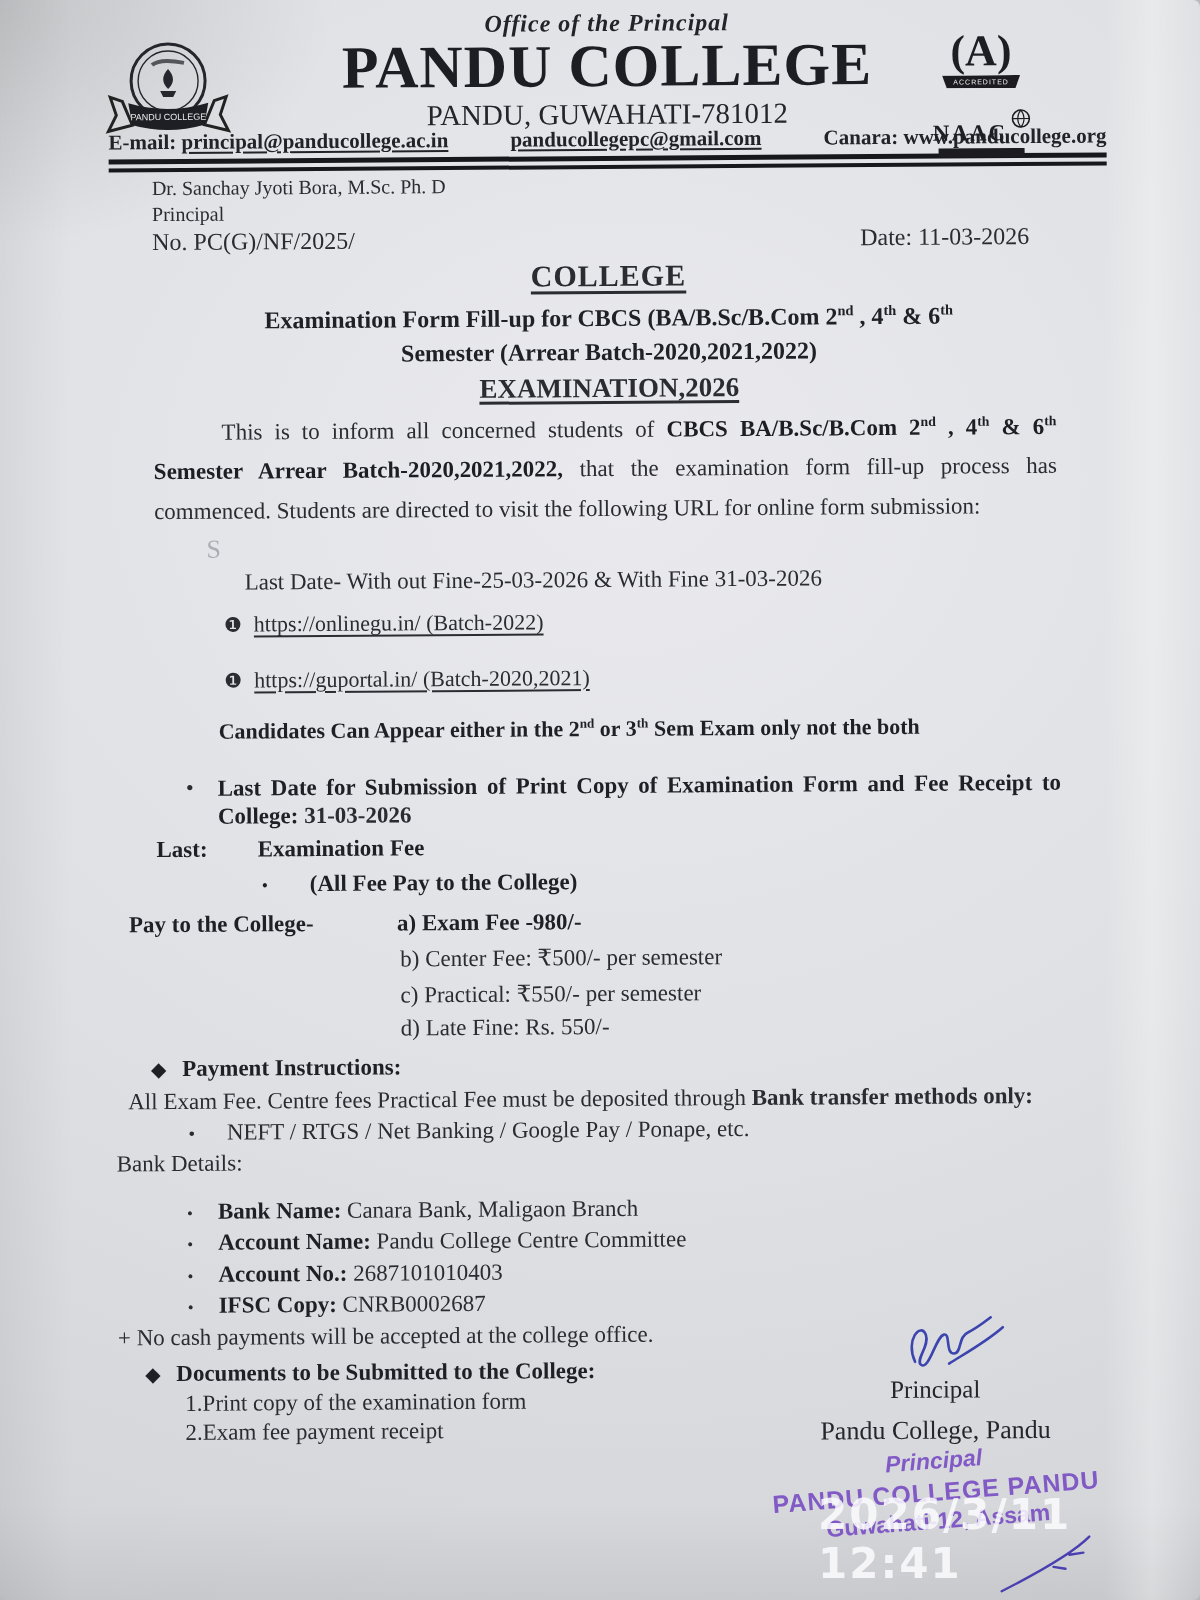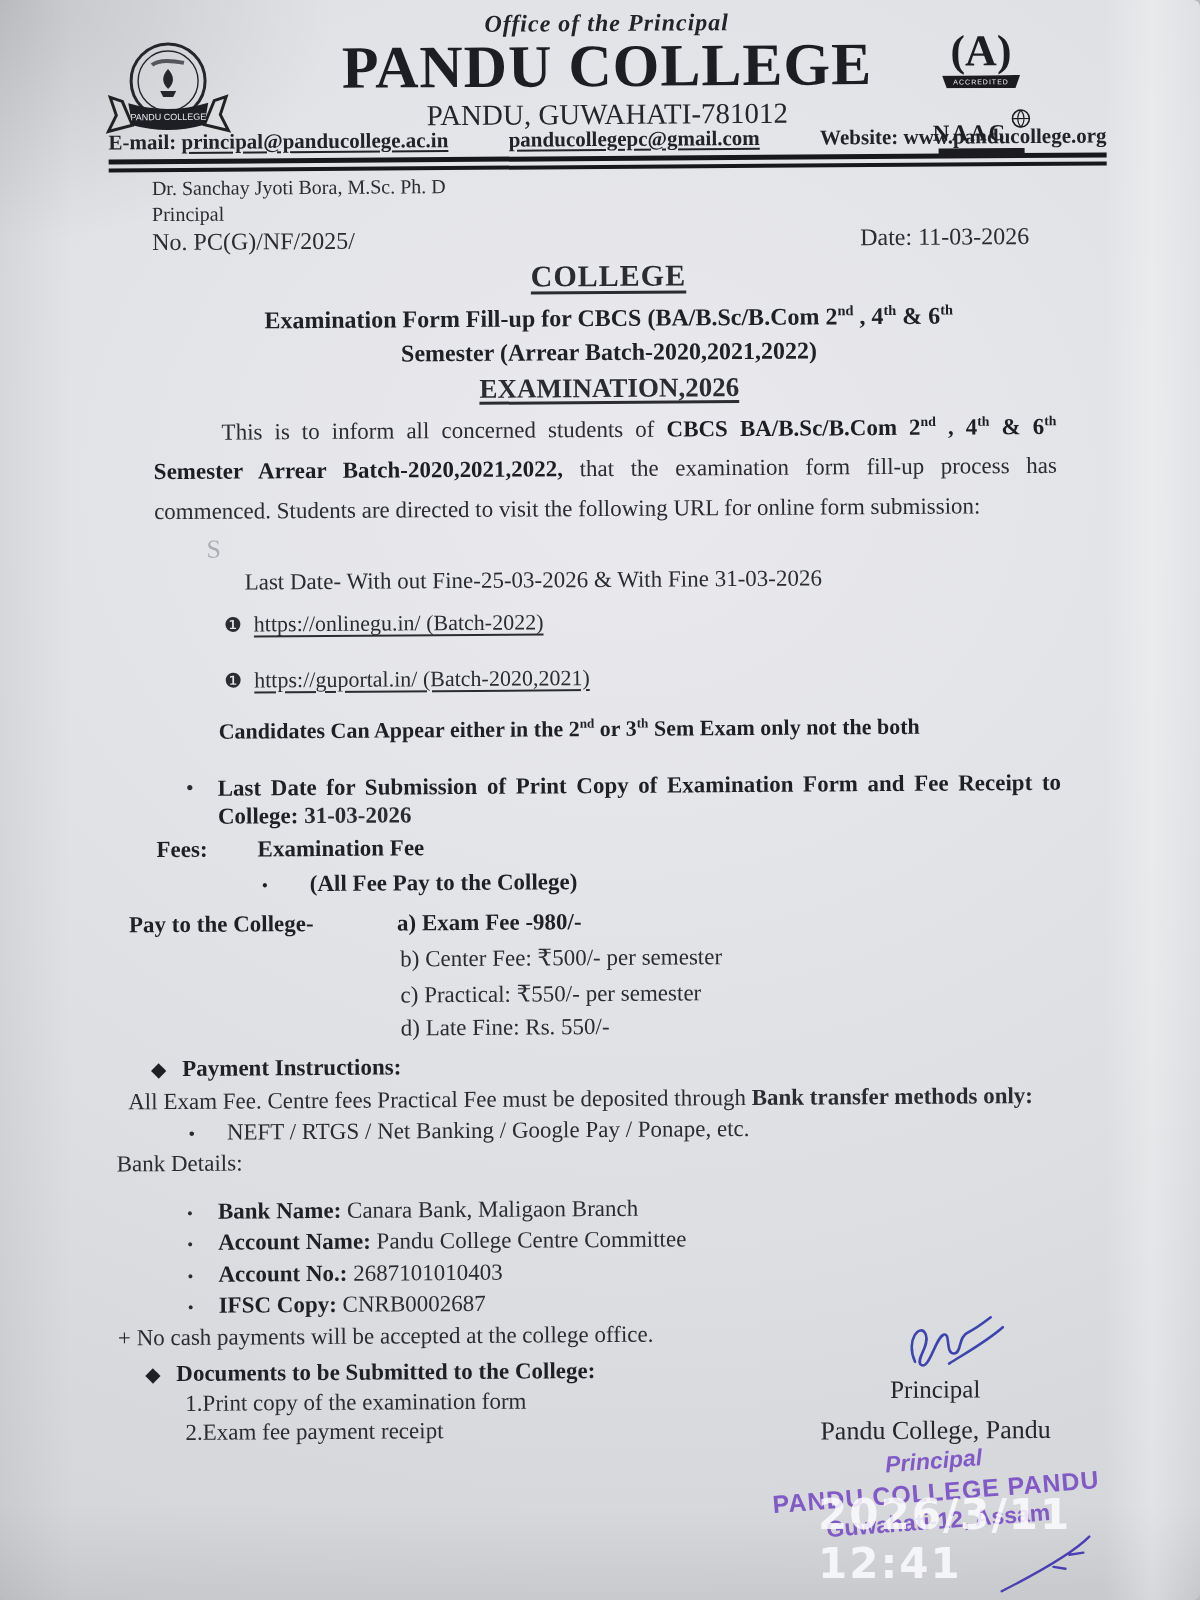--- a/index.html
+++ b/index.html
@@ -154,21 +154,21 @@
               <path d="M1 9.5 h17 M9.5 1 a13 13 0 0 1 0 17 M9.5 1 a13 13 0 0 0 0 17" fill="none" stroke="#1c1c20" stroke-width="1.1"></path>
             </svg>
           </div>
           <div class="naac-bar"></div>
         </div>
       </div>
 
       <div class="contact-row">
         <span><span>E-mail: </span><span class="u">principal@panducollege.ac.in</span></span>
         <span class="u">panducollegepc@gmail.com</span>
-        <span><span>Website: </span><span>www.panducollege.org</span></span>
+        <span><span>Canara: </span><span>www.panducollege.org</span></span>
       </div>
 
       <div class="rule">
         <div class="r1"></div>
           <div class="r2"></div>
       </div>
 
       <div class="principal-block">
         <div>Dr. Sanchay Jyoti Bora, M.Sc. Ph. D</div>
         <div>Principal</div>
@@ -208,21 +208,21 @@
       <div class="candidates">
         <span>Candidates Can Appear either in the 2</span><sup>nd</sup><span>  or 3</span><sup>th</sup><span>  Sem Exam only not the both</span>
       </div>
 
       <div class="submission">
         <span class="dot">•</span>
         <span class="txt"><span>Last Date for Submission of Print Copy of Examination Form and Fee Receipt to College:</span><span class="val"> 31-03-2026</span></span>
       </div>
 
       <div class="fees-line">
-        <span>Fees:</span><span class="sub">Examination Fee</span>
+        <span>Last:</span><span class="sub">Examination Fee</span>
       </div>
 
       <div class="allfee">
         <span class="dot">•</span>
         <span>(All Fee Pay to the College)</span>
       </div>
 
       <div class="pay-row">
         <span class="pay-left">Pay to the College-</span>
         <span class="pay-a">a) Exam Fee  -980/-</span>

